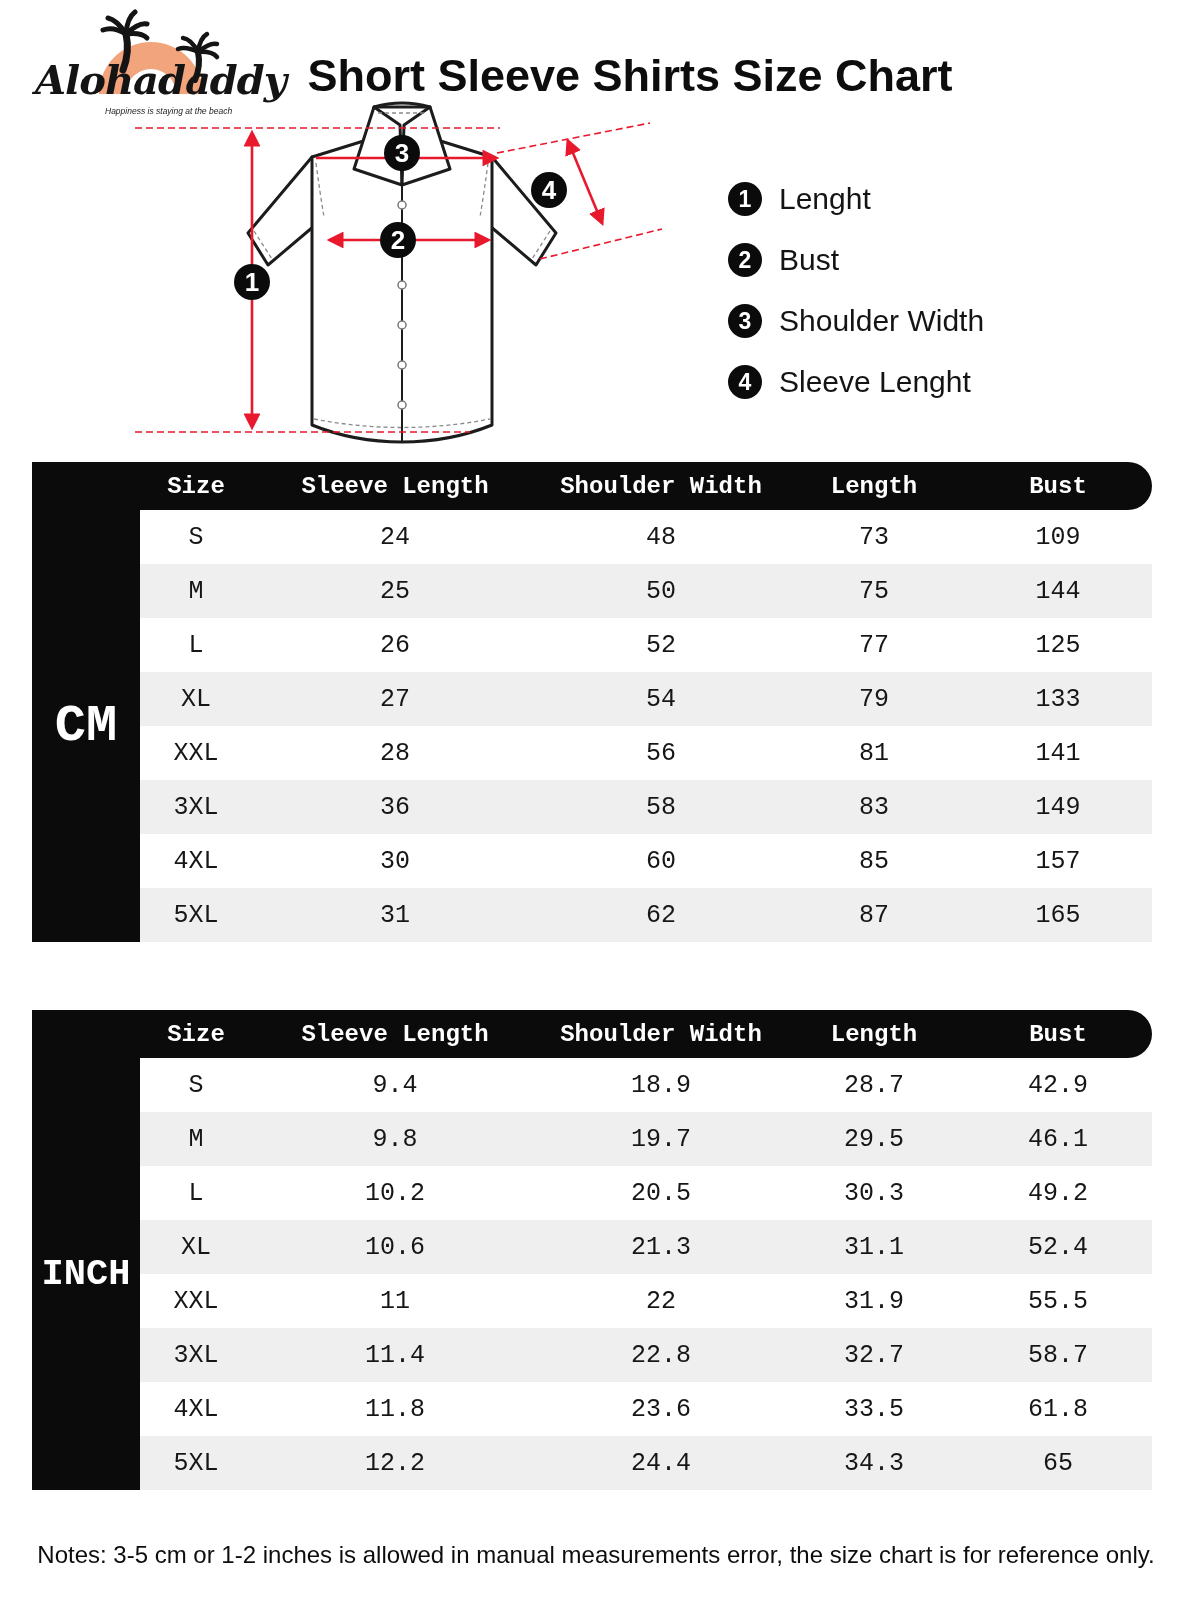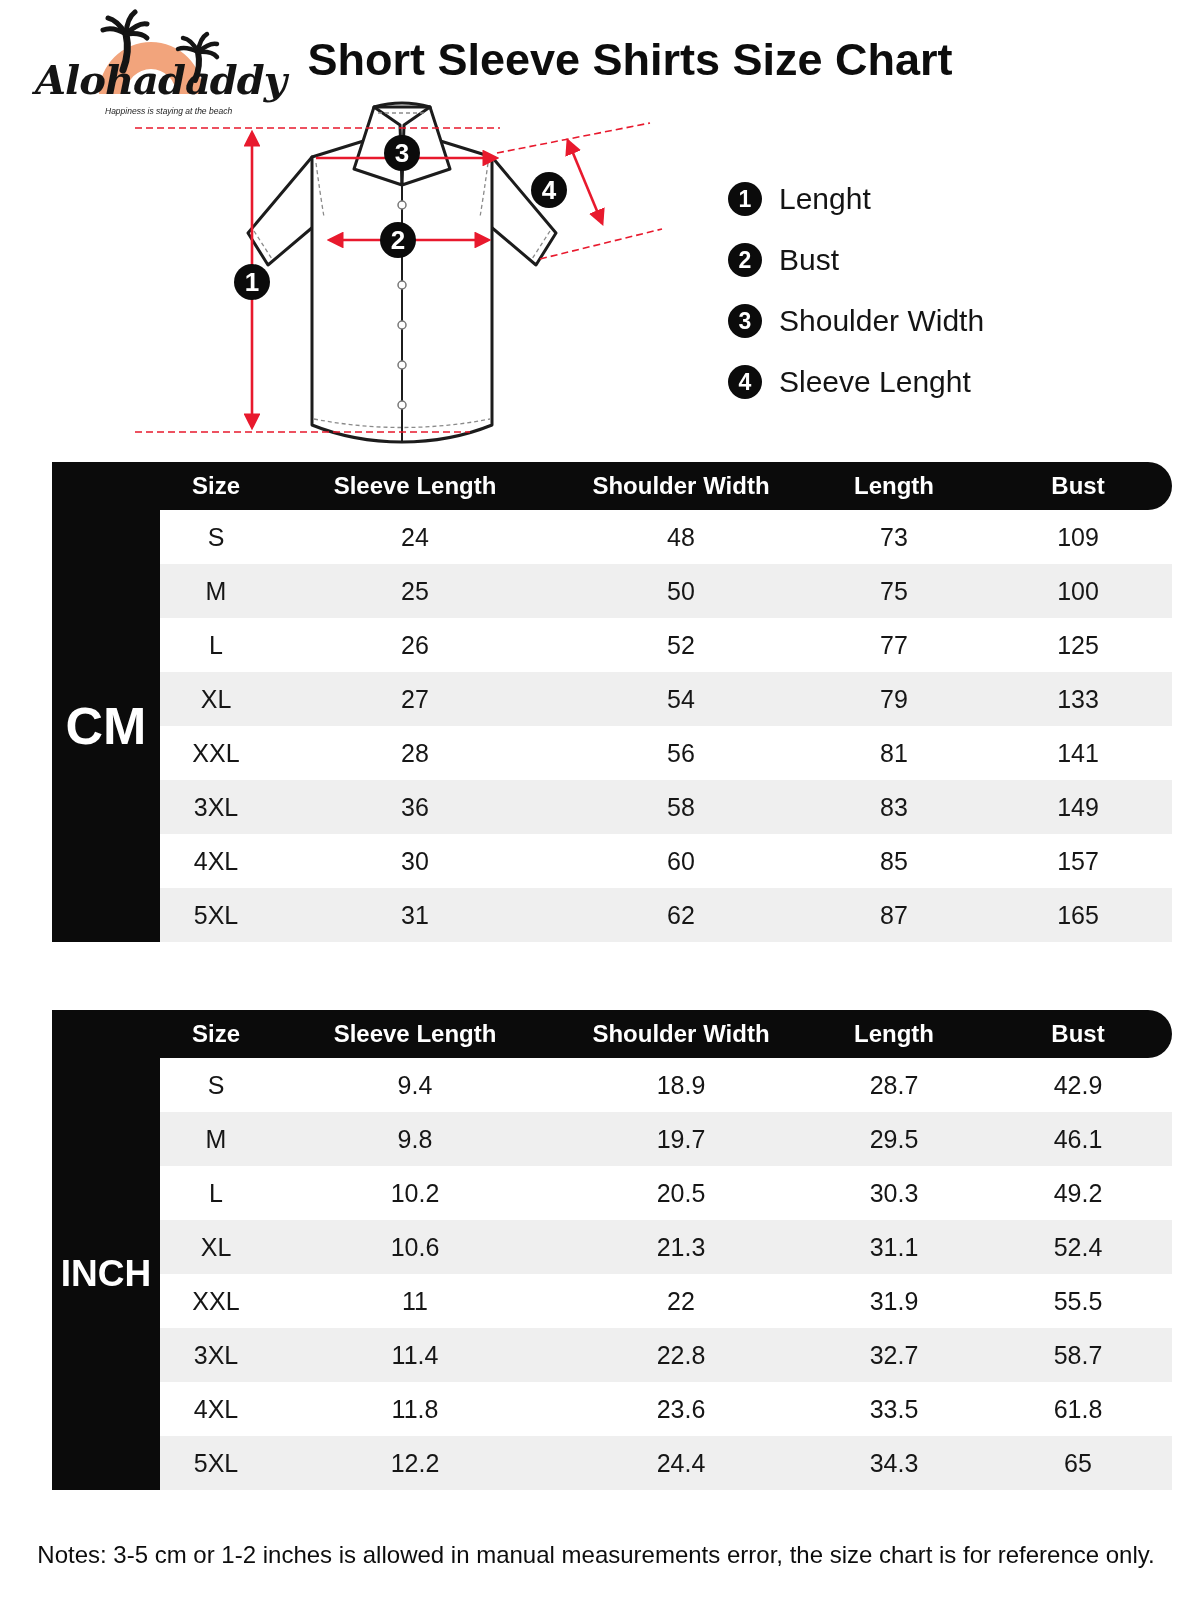--- a/index.html
+++ b/index.html
@@ -7,36 +7,36 @@
   .page{position:relative;width:1200px;height:1600px;overflow:hidden;background:#fff;}
 
   
   .logo{position:absolute;left:35px;top:8px;width:235px;height:112px;}
   .logo svg{position:absolute;left:0;top:0;}
   .brand-name{position:absolute;left:0;top:48px;width:235px;text-align:center;
     font-family:"DejaVu Serif",serif;font-style:italic;font-weight:bold;
     font-size:40px;letter-spacing:-1px;color:#141414;}
   .brand-tagline{position:absolute;left:70px;top:98px;width:165px;
     font-size:8.5px;color:#222;font-style:italic;}
-  .page-title{position:absolute;left:90px;right:30px;top:34px;margin:0;text-align:center;
+  .page-title{position:absolute;left:90px;right:30px;top:34px;margin:16px;text-align:center;
     font-size:45px;font-weight:bold;color:#0d0d0d;letter-spacing:0;}
 
   
   .diagram{position:absolute;left:0;top:95px;}
   .diagram text{font-family:"Liberation Sans",sans-serif;}
 
   
   .legend{position:absolute;left:728px;top:181px;display:flex;flex-direction:column;gap:25px;}
   .legend-item{display:flex;align-items:center;gap:17px;height:36px;}
   .lnum{width:34px;height:34px;border-radius:50%;background:#0b0b0b;color:#fff;
     font-weight:bold;font-size:23px;line-height:34px;text-align:center;flex:0 0 34px;}
   .llabel{font-size:30px;color:#141414;}
 
   
-  .sheet{position:absolute;left:52px;width:1120px;}
+  .sheet{position:absolute;left:32px;width:1120px;font-family:Liberation Mono, monospace;}
   .sheet.cm{top:462px;}
   .sheet.inch{top:1010px;}
   .t-head{display:flex;height:48px;background:#0b0b0b;border-radius:0 25px 25px 0;align-items:center;}
   .t-head .spacer{width:108px;flex:0 0 108px;}
   .grid5{display:grid;grid-template-columns:112px 286px 246px 180px 188px;width:1012px;}
   .h-cell{text-align:center;color:#fff;font-weight:bold;font-size:24px;}
   .t-body{display:flex;}
   .unit{width:108px;flex:0 0 108px;background:#0b0b0b;color:#fff;font-weight:bold;
     display:flex;align-items:center;justify-content:center;}
   .cm .unit{font-size:52px;}
@@ -185,21 +185,21 @@
             <div class="t-cell">24</div>
             <div class="t-cell">48</div>
             <div class="t-cell">73</div>
             <div class="t-cell">109</div>
           </div>
           <div class="grid5 t-row alt">
             <div class="t-cell">M</div>
             <div class="t-cell">25</div>
             <div class="t-cell">50</div>
             <div class="t-cell">75</div>
-            <div class="t-cell">100</div>
+            <div class="t-cell">144</div>
           </div>
           <div class="grid5 t-row">
             <div class="t-cell">L</div>
             <div class="t-cell">26</div>
             <div class="t-cell">52</div>
             <div class="t-cell">77</div>
             <div class="t-cell">125</div>
           </div>
           <div class="grid5 t-row alt">
             <div class="t-cell">XL</div>

